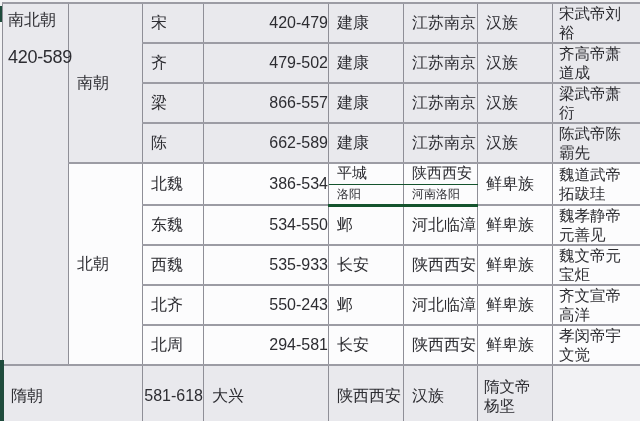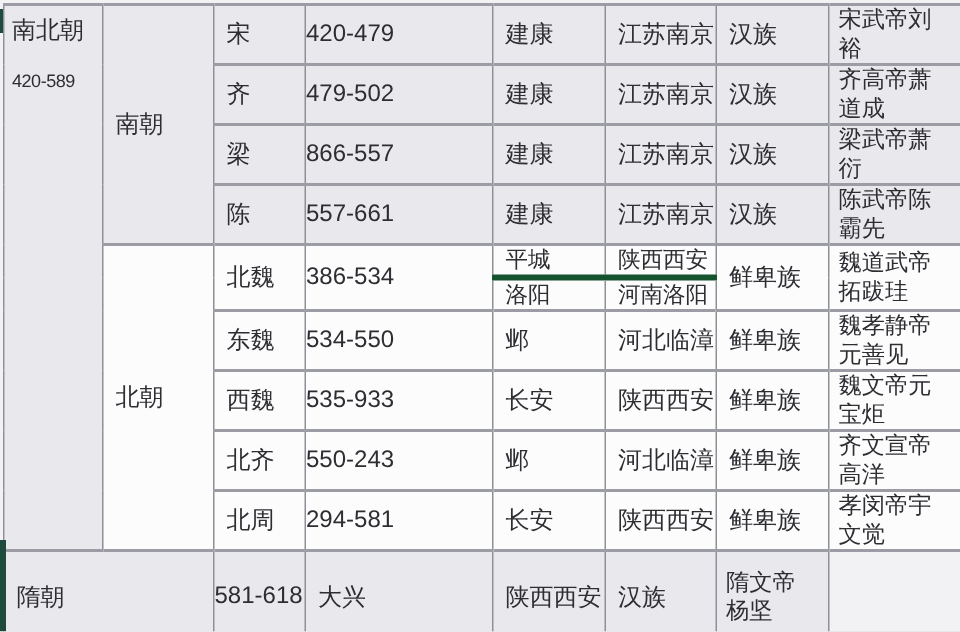--- a/index.html
+++ b/index.html
@@ -17,30 +17,30 @@
     border-top:2px solid #9c9ca4;
     border-bottom:2px solid #9c9ca4;
     font-size:16px;color:#2d2d32;
     padding:0 4px 0 8px;
     vertical-align:middle;
     white-space:nowrap;
     overflow:visible;
   }
   td.g{background:#e9e9ed;}
   td.w{background:#fcfcfd;}
-  td.years{text-align:left;padding:0;}
+  td.years{text-align:right;padding:0;}
   td.period-cell{vertical-align:top;padding-top:6px;padding-left:5px;}
-  .period-years{margin-top:16px;font-size:12px;letter-spacing:-0.3px;}
+  .period-years{margin-top:16px;font-size:18px;letter-spacing:-0.3px;}
   td.founder{
     font-size:15.5px;line-height:19px;
     padding:0 17px 0 6px;
     white-space:normal;word-break:break-all;
   }
-  td.subcap{border-top:1px solid #aaaab2;border-bottom:1px solid #14532d;font-size:15px;}
-  td.capTop{border-bottom:4px solid #14532d;font-size:15px;}
+  td.subcap{border-top:1px solid #aaaab2;border-bottom:3px solid #14532d;font-size:12px;}
+  td.capTop{border-bottom:1px solid #14532d;font-size:15px;}
   .accent{position:absolute;background:#1f4b3c;}
   .accent-sui{left:0;top:360px;width:4px;height:61px;}
   .accent-top{left:0;top:6px;width:2px;height:16px;}
 </style>
 </head>
 <body>
 
 <div class="viewport">
   <table class="dyn">
     <colgroup>
@@ -82,21 +82,21 @@
       <td class="g">梁</td>
       <td class="g years">866-557</td>
       <td class="g">建康</td>
       <td class="g">江苏南京</td>
       <td class="g">汉族</td>
       <td class="g founder">梁武帝萧衍</td>
     </tr>
 
     <tr style="height:40px">
       <td class="g">陈</td>
-      <td class="g years">557-661</td>
+      <td class="g years">662-589</td>
       <td class="g">建康</td>
       <td class="g">江苏南京</td>
       <td class="g">汉族</td>
       <td class="g founder">陈武帝陈霸先</td>
     </tr>
 
     <tr style="height:21px">
       <td class="w" rowspan="6">北朝</td>
       <td class="w" rowspan="2">北魏</td>
       <td class="w years" rowspan="2">386-534</td>

